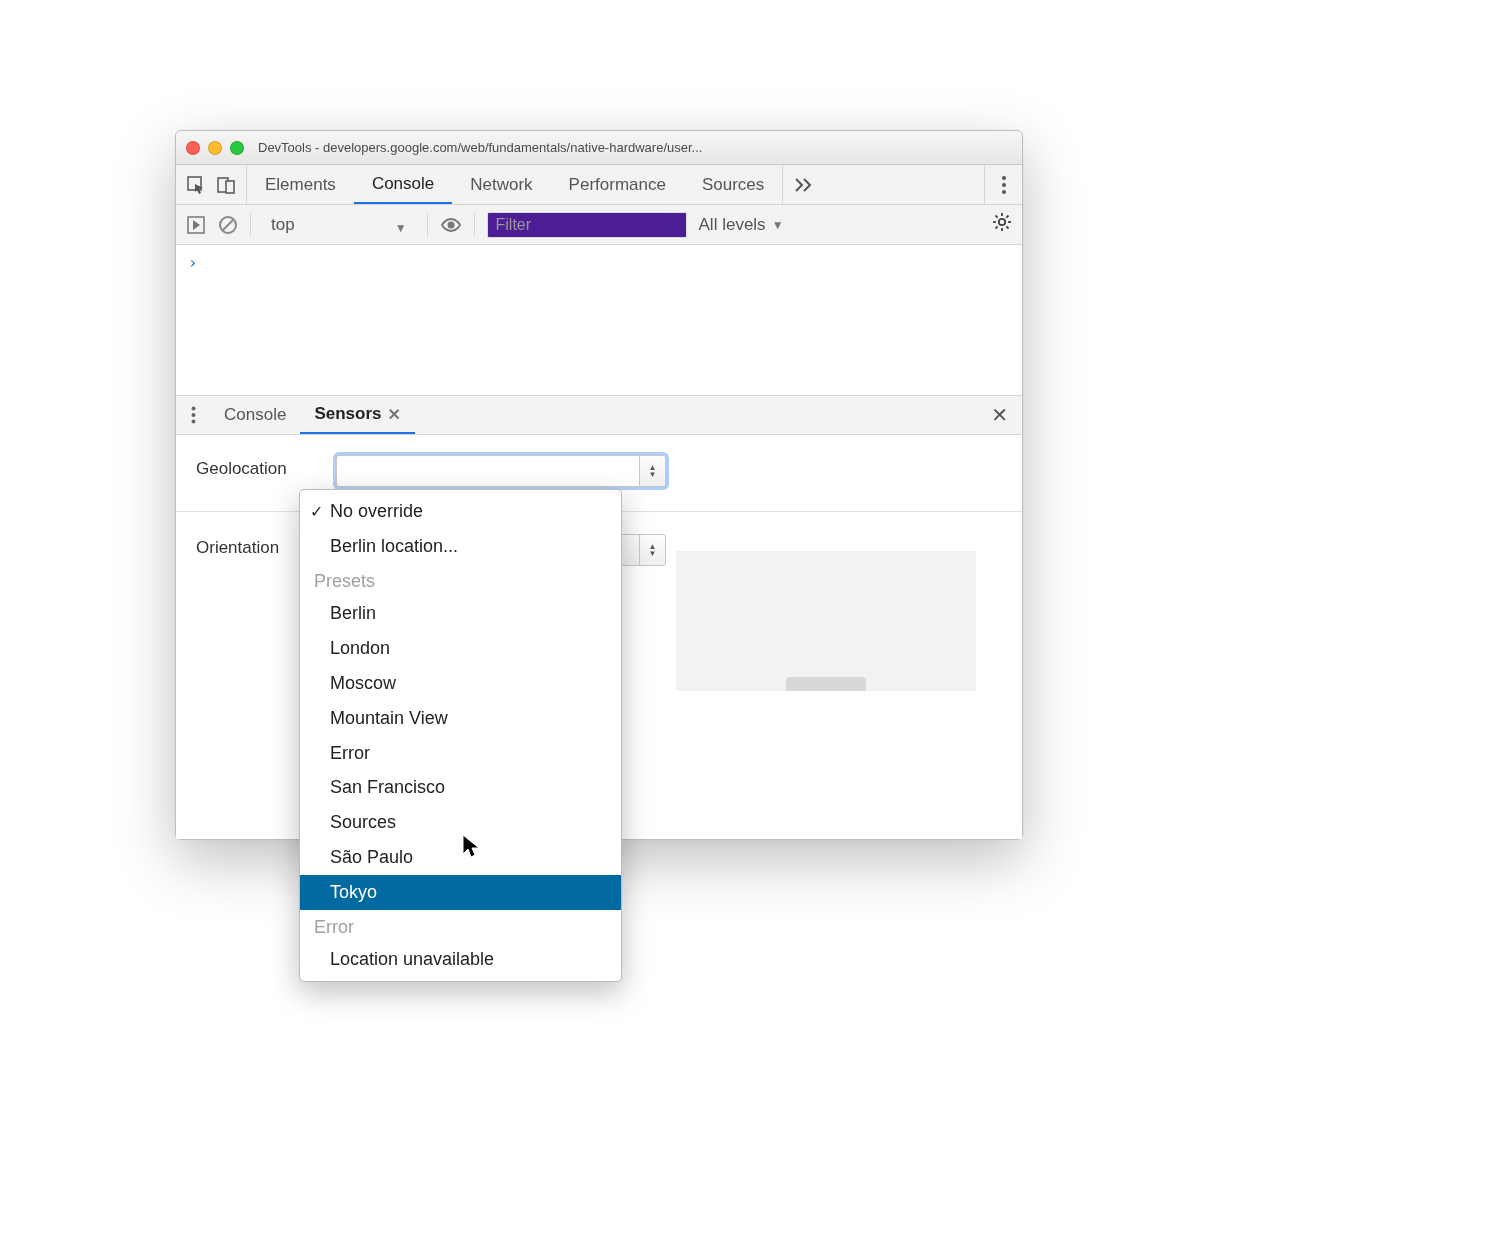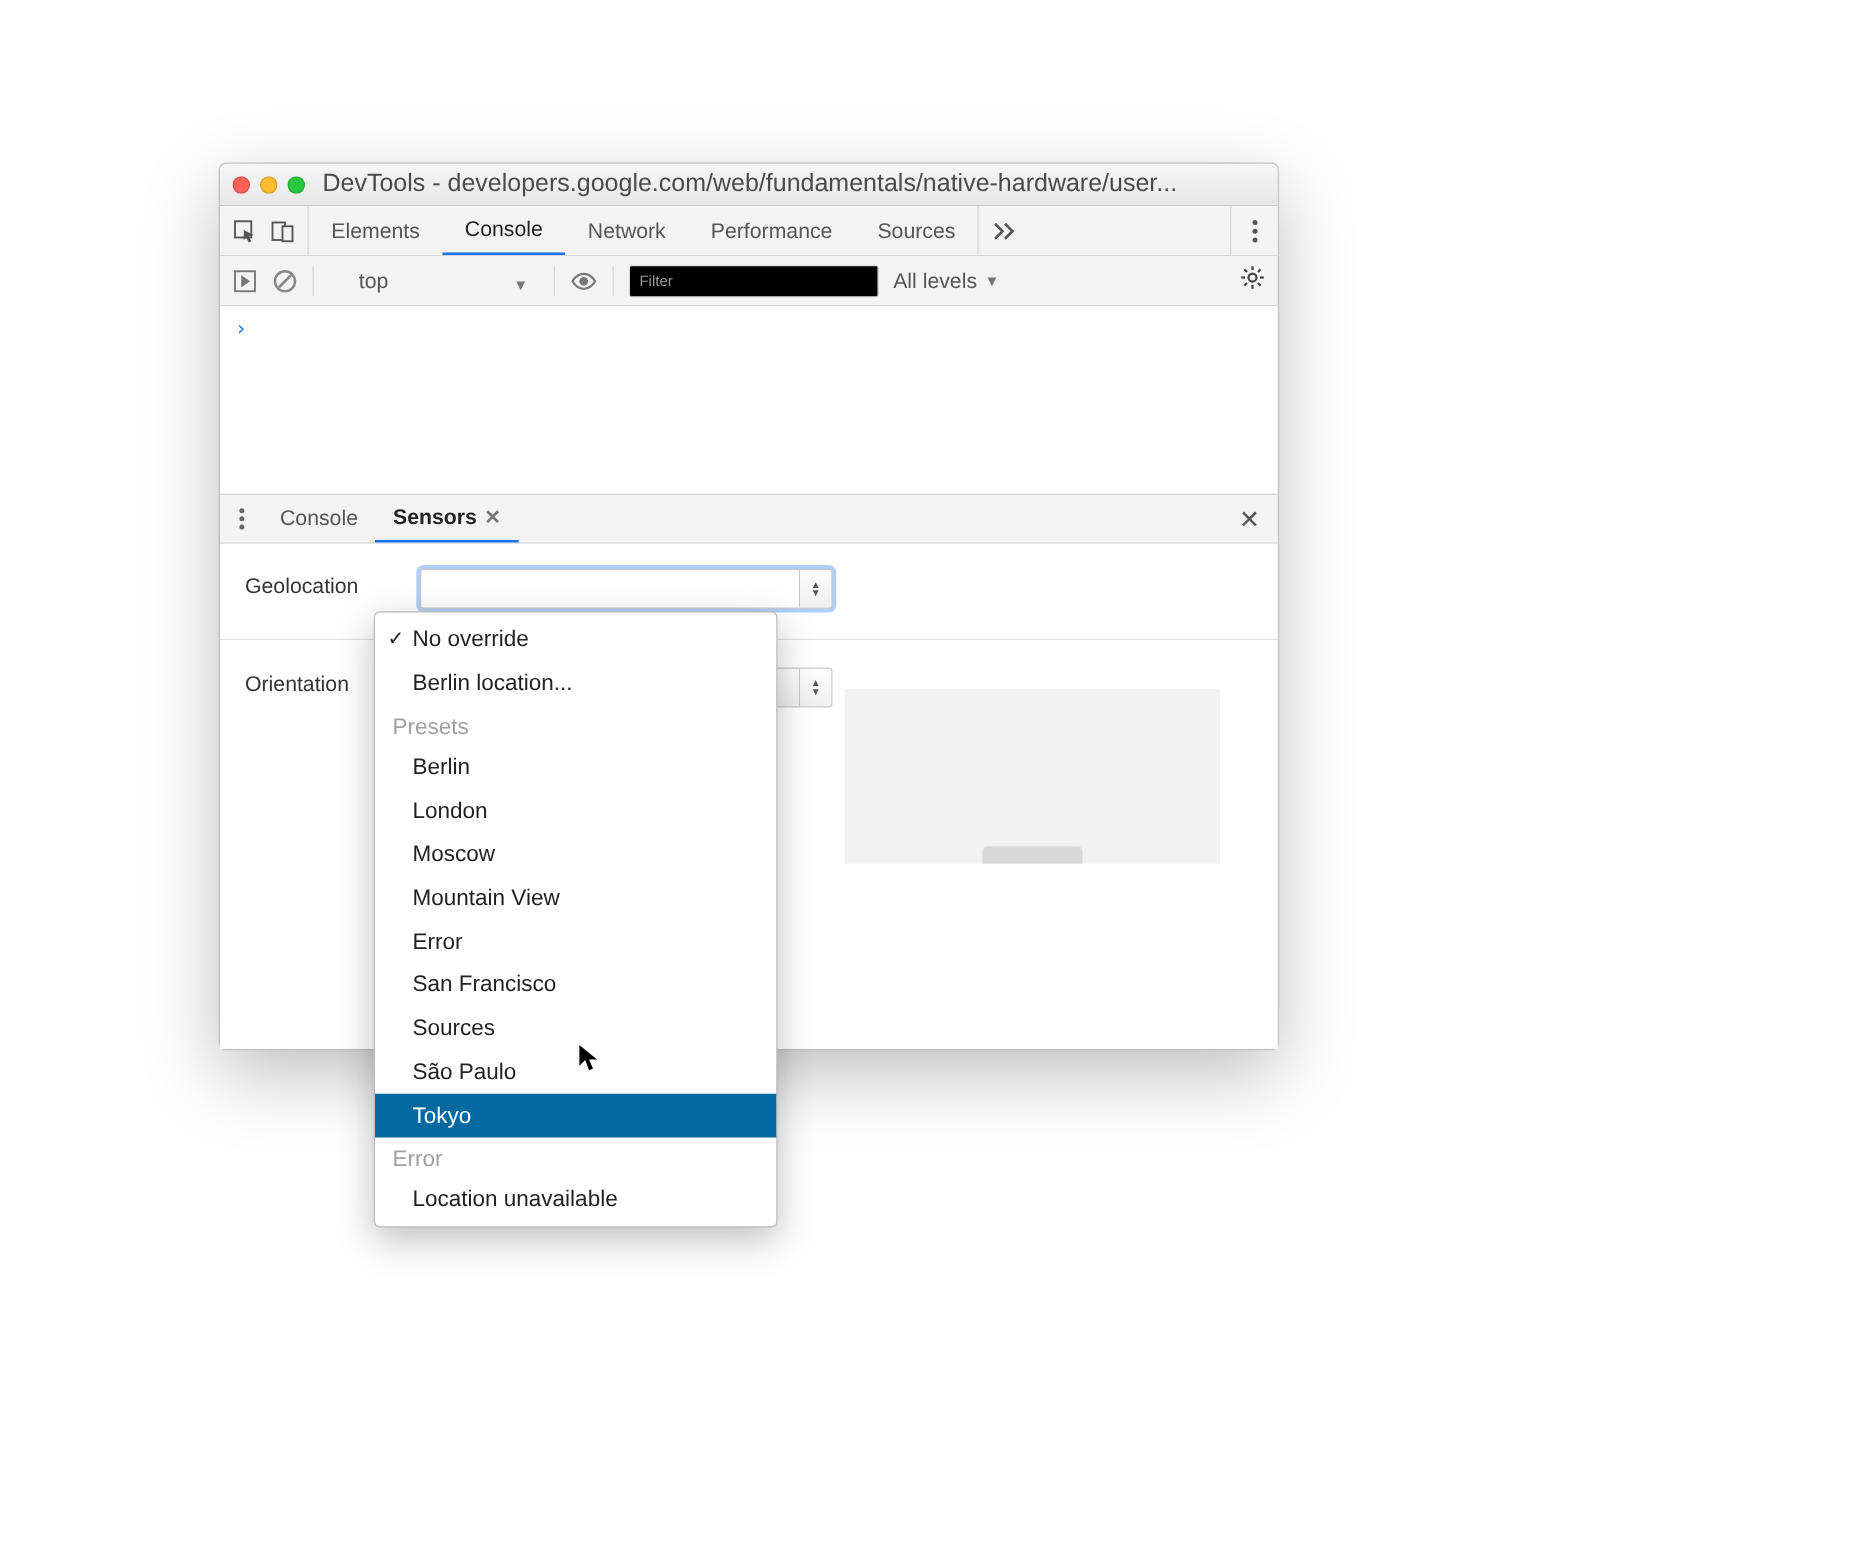--- a/index.html
+++ b/index.html
@@ -26,21 +26,21 @@
   }
   
   .titlebar {
     height: 34px;
     background: linear-gradient(#f6f6f6,#e8e7e7);
     border-bottom: 1px solid #c9c9c9;
     border-radius: 6px 6px 0 0;
     display: flex;
     align-items: center;
     padding: 0 10px;
-    font-size: 20px;
+    font-size: 13px;
     color: #4a4a4a;
   }
   .traffic { display: flex; gap: 8px; margin-right: 14px; }
   .dot { width: 14px; height: 14px; border-radius: 50%; border: 1px solid rgba(0,0,0,0.15); }
   .dot-red { background: #ff5f57; }
   .dot-yellow { background: #febc2e; }
   .dot-green { background: #28c840; }
   .title-text { flex: 1; white-space: nowrap; overflow: hidden; text-overflow: ellipsis; }
 
   
@@ -66,25 +66,25 @@
     border-bottom: 1px solid #d6d6d6;
     background: #f3f3f3;
     display: flex;
     align-items: center;
     gap: 12px;
     padding: 0 10px;
     font-size: 17px;
     color: #555;
   }
   .tool-sep { width:1px; height:24px; background:#d6d6d6; }
-  .context-select { display:flex; align-items:flex-end; gap:100px; padding:0 8px; color:#555;margin-left:16px;}
+  .context-select { display:flex; align-items:flex-end; gap:100px; padding:0 8px; color:#555;}
   .triangle-down { font-size: 12px; color:#777; }
   .filter-input {
-    background:#000000; border:1px solid #dcdcdc; border-radius:2px;
-    height:26px; width:200px; padding:0 8px; font-size:12px; color:#999;
+    background:#4c1d95; border:1px solid #dcdcdc; border-radius:2px;
+    height:26px; width:200px; padding:0 8px; font-size:16px; color:#999;
     display:flex; align-items:center;
   }
   .levels { display:flex; align-items:center; gap:6px; }
   .gear { margin-left:auto; }
 
   
   .console-body {
     flex: 0 0 150px;
     background:#fff;
     padding: 8px 12px;

